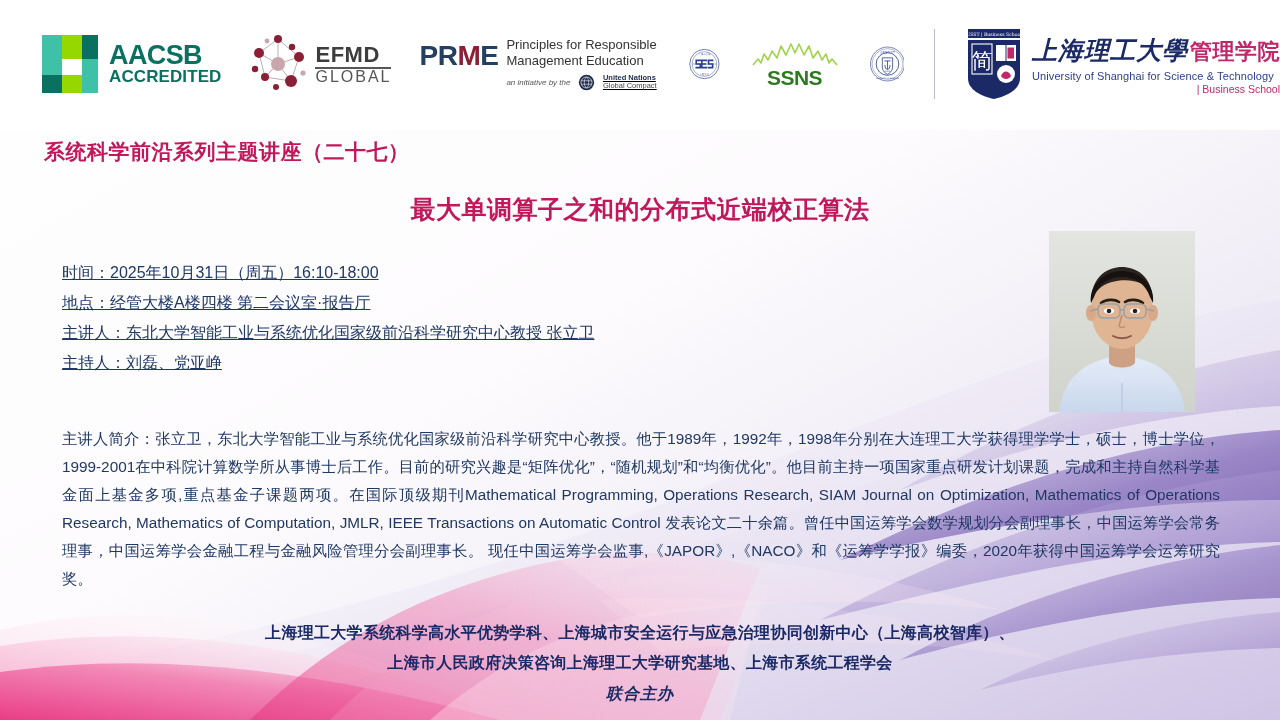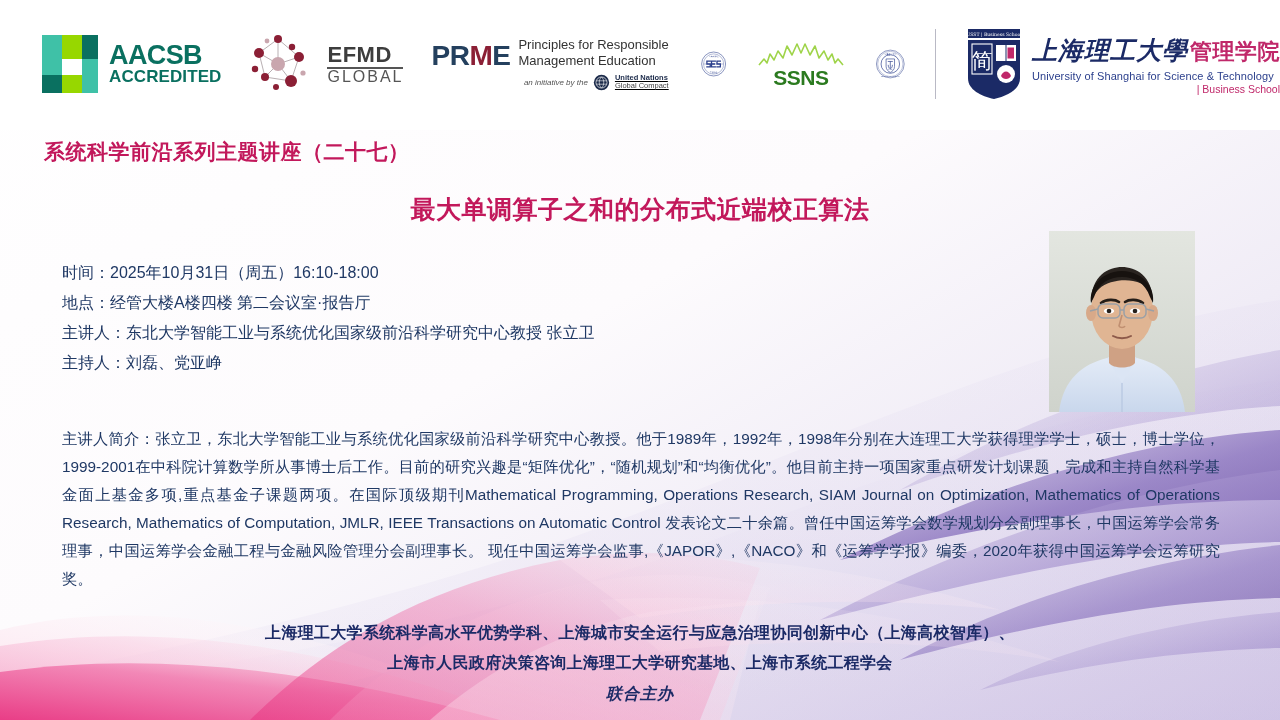--- a/index.html
+++ b/index.html
@@ -27,35 +27,35 @@
   .logo{display:flex;align-items:center;flex:0 0 auto;}
 
   
   .aacsb{display:flex;align-items:center;gap:9px;}
   .aacsb-mark{width:60px;height:62px;flex:0 0 auto;}
   .aacsb-text{display:flex;flex-direction:column;line-height:0.96;}
   .aacsb-main{font-size:27px;font-weight:bold;color:#0a7060;letter-spacing:-0.6px;}
   .aacsb-sub{font-size:17px;font-weight:bold;color:#0a7060;letter-spacing:0.1px;}
 
   
-  .efmd{display:flex;gap:18px;margin-left:6px;}
+  .efmd{display:flex;gap:6px;margin-left:6px;}
   .efmd-mark{width:62px;height:62px;flex:0 0 auto;}
   .efmd-text{display:flex;flex-direction:column;line-height:1.0;}
   .efmd-main{font-size:22px;font-weight:bold;color:#3d3d3d;letter-spacing:0.5px;
              border-bottom:2px solid #555;padding-bottom:1px;}
   .efmd-sub{font-size:16px;color:#555;letter-spacing:2px;}
 
   
   .prme{display:flex;align-items:flex-start;gap:8px;margin-left:8px;}
   .prme-word{font-size:28px;font-weight:bold;color:#24405e;letter-spacing:-0.5px;
              line-height:1;padding-top:5px;}
   .prme-word .r-dot{color:#8b1f35;}
   .prme-right{display:flex;flex-direction:column;}
   .prme-tag{font-size:13px;color:#333;line-height:1.18;}
-  .prme-unga{display:flex;align-items:center;gap:5px;margin-top:6px;justify-content:flex-end;}
+  .prme-unga{display:flex;align-items:center;gap:5px;margin-top:6px;justify-content:space-between;}
   .prme-init{font-size:8px;font-style:italic;color:#555;}
   .unga-globe{width:17px;height:17px;flex:0 0 auto;}
   .unga-text{display:flex;flex-direction:column;line-height:1.05;text-decoration:underline;}
   .unga-1{font-size:7.5px;font-weight:bold;color:#1b2a4a;}
   .unga-2{font-size:7.5px;color:#444;}
 
   
   .ses-mark{width:60px;height:60px;margin-left:12px;}
 
   
@@ -85,21 +85,21 @@
     font-size:21px;font-weight:bold;color:#c2185b;letter-spacing:0.5px;
   }
   .main-title{
     position:absolute;left:0;top:193px;width:1280px;text-align:center;z-index:6;
     font-size:25px;font-weight:bold;color:#c2185b;letter-spacing:0.5px;
   }
   .info-block{
     position:absolute;left:62px;top:258px;z-index:6;
     color:#1f3864;font-size:16px;line-height:30px;
   }
-  .info-line{white-space:nowrap;}
+  .info-line{white-space:nowrap;text-decoration:underline;}
   .portrait{
     position:absolute;left:1049px;top:231px;width:146px;height:181px;z-index:6;
     overflow:hidden;background:#d9dcd6;
   }
   .portrait svg{display:block;}
   .bio{
     position:absolute;left:62px;top:425px;width:1158px;z-index:6;
     color:#1f3864;font-size:15.3px;line-height:28px;text-align:justify;
   }
   .bio p{margin:0;}

